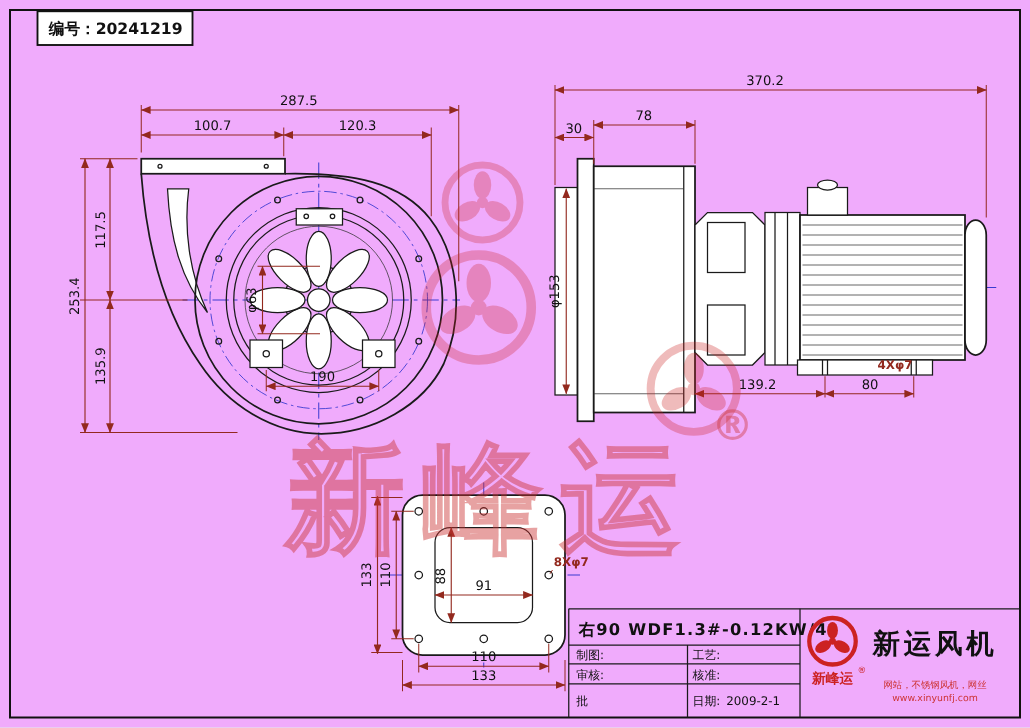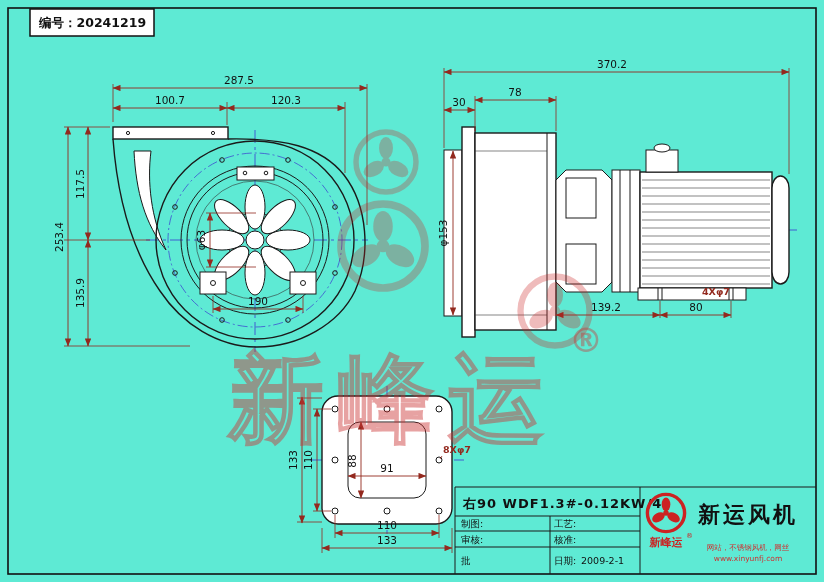--- a/index.html
+++ b/index.html
@@ -1,16 +1,16 @@
 <!DOCTYPE html>
 <html><head>
 <meta charset="utf-8">
 <style>
   html,body{margin:0;padding:0;background:#e8e8e8;}
-  .sheet{position:relative;width:824px;height:582px;background:#5eead4;overflow:hidden;
+  .sheet{position:relative;width:824px;height:582px;background:#f0abfc;overflow:hidden;
          font-family:"DejaVu Sans",sans-serif;text-align:right;}
   svg{position:absolute;left:0;top:0;}
   
   .ol  {stroke:#1a1a1a;stroke-width:1.4;fill:none;}
   .ol2 {stroke:#1a1a1a;stroke-width:1;fill:none;}
   .thin{stroke:#333;stroke-width:.6;fill:none;}
   .wfill{fill:#ffffff;}
   .ext {stroke:#93291e;stroke-width:.8;fill:none;}
   .dimln{stroke:#93291e;stroke-width:.9;fill:none;}
   .cl  {stroke:#3a3ad0;stroke-width:.8;fill:none;stroke-dasharray:13 4 3 4;}

